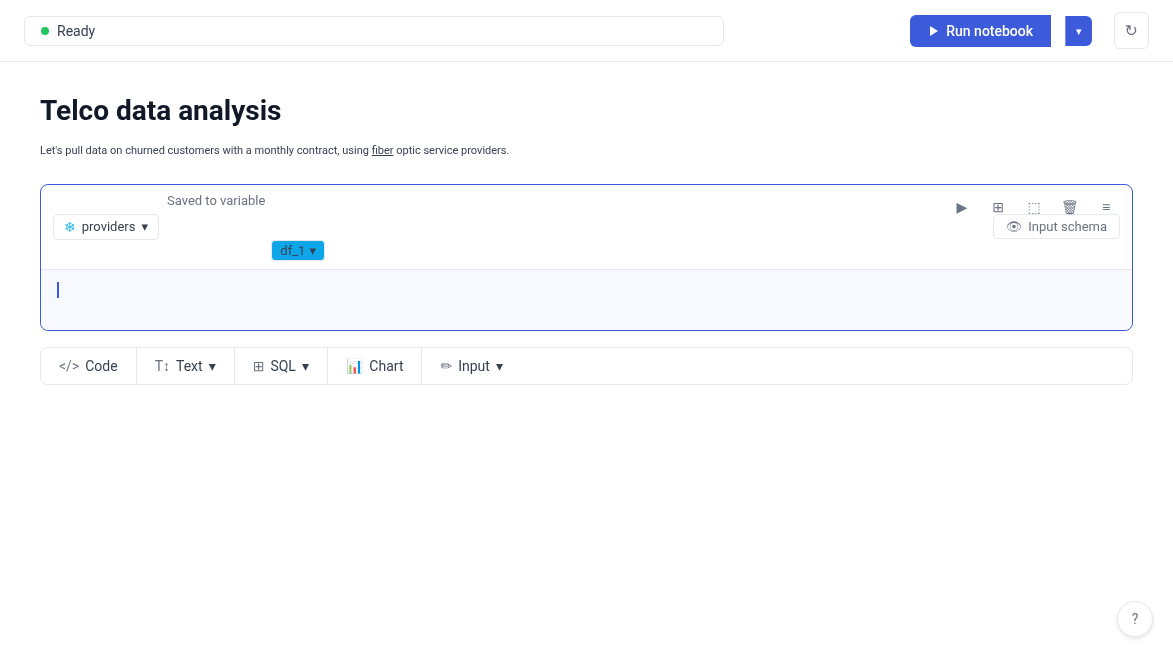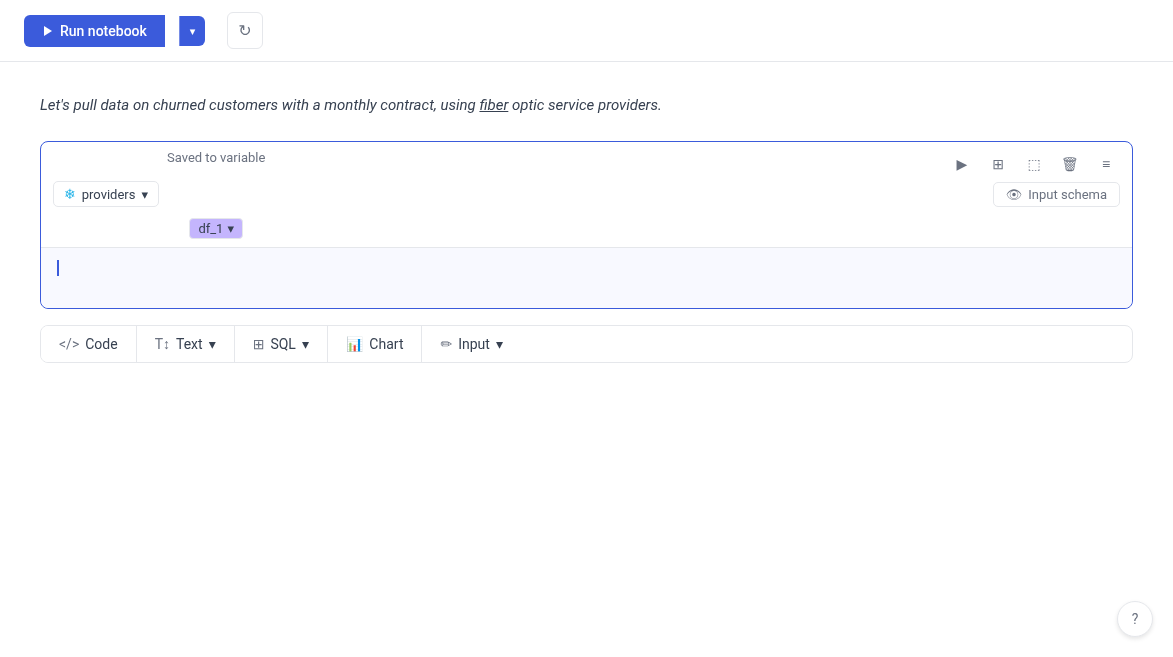--- a/index.html
+++ b/index.html
@@ -99,25 +99,24 @@
     }
 
     .page-title {
       font-size: 28px;
       font-weight: 700;
       color: #111827;
       margin-bottom: 16px;
     }
 
     .description {
-      font-size: 15px;
+      font-size: 11px;
       color: #374151;
       margin-bottom: 24px;
       line-height: 1.5;
-      font-style: italic;
     }
 
     .description a {
       text-decoration: underline;
       color: #374151;
     }
 
     
     .cell-block {
       border: 1.5px solid #3b5bdb;
@@ -148,32 +147,30 @@
       cursor: pointer;
     }
 
     .snowflake-icon {
       color: #29b5e8;
       font-size: 14px;
     }
 
     .save-variable {
       display: flex;
-      align-items: center;
       gap: 6px;
       font-size: 13px;
       color: #6b7280;
-      flex-direction: column;
     }
 
     .variable-badge {
       display: flex;
       align-items: center;
       gap: 4px;
-      background: #c4b5fd;
+      background: #0ea5e9;
       border: 1px solid #e5e7eb;
       border-radius: 4px;
       padding: 2px 8px;
       font-size: 13px;
       color: #374151;
       cursor: pointer;
       font-family: monospace;
       margin-top: 47px;
     }
 
@@ -305,35 +302,40 @@
     }
 
     .chevron-down {
       font-size: 11px;
     }
   </style>
 </head>
 <body>
 
 <div class="top-bar">
+  <div class="status-indicator">
+    <span class="status-dot"></span>
+    <span>Ready</span>
+  </div>
   <div class="run-btn-group">
     <button class="run-btn-main">
       <span class="play-icon"></span>
       <span>Run notebook</span>
     </button>
     <button class="run-btn-chevron">
       <span class="chevron-down">▾</span>
     </button>
     <button class="refresh-btn">
       <span>↻</span>
     </button>
   </div>
 </div>
 
 <div class="main-content">
+  <h1 class="page-title">Telco data analysis</h1>
 
   <p class="description">
     <span>Let's pull data on churned customers with a monthly contract, using </span><a href="#">fiber</a><span> optic service providers.</span>
   </p>
 
   <div class="cell-block">
 
     <div class="cell-actions">
       <span class="cell-action-icon">▶</span>
       <span class="cell-action-icon">⊞</span>

